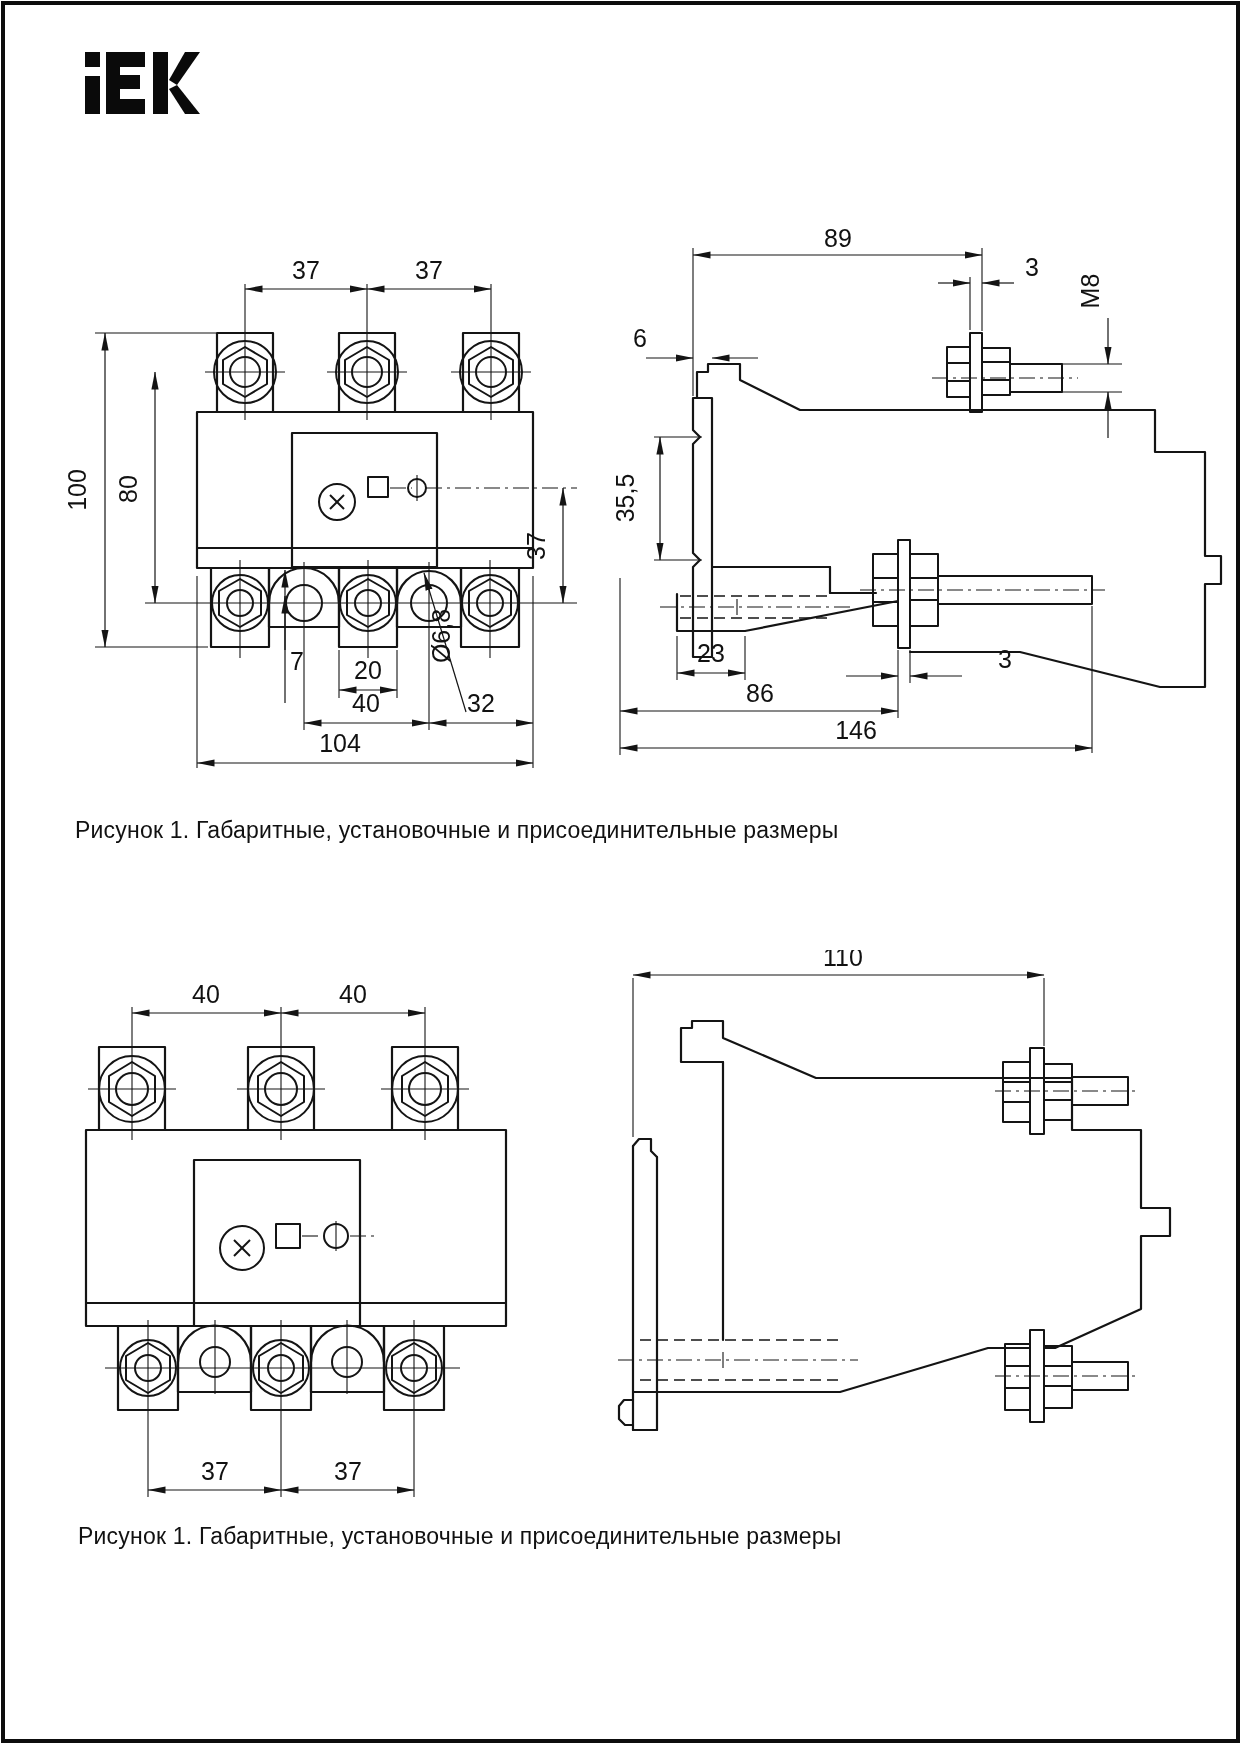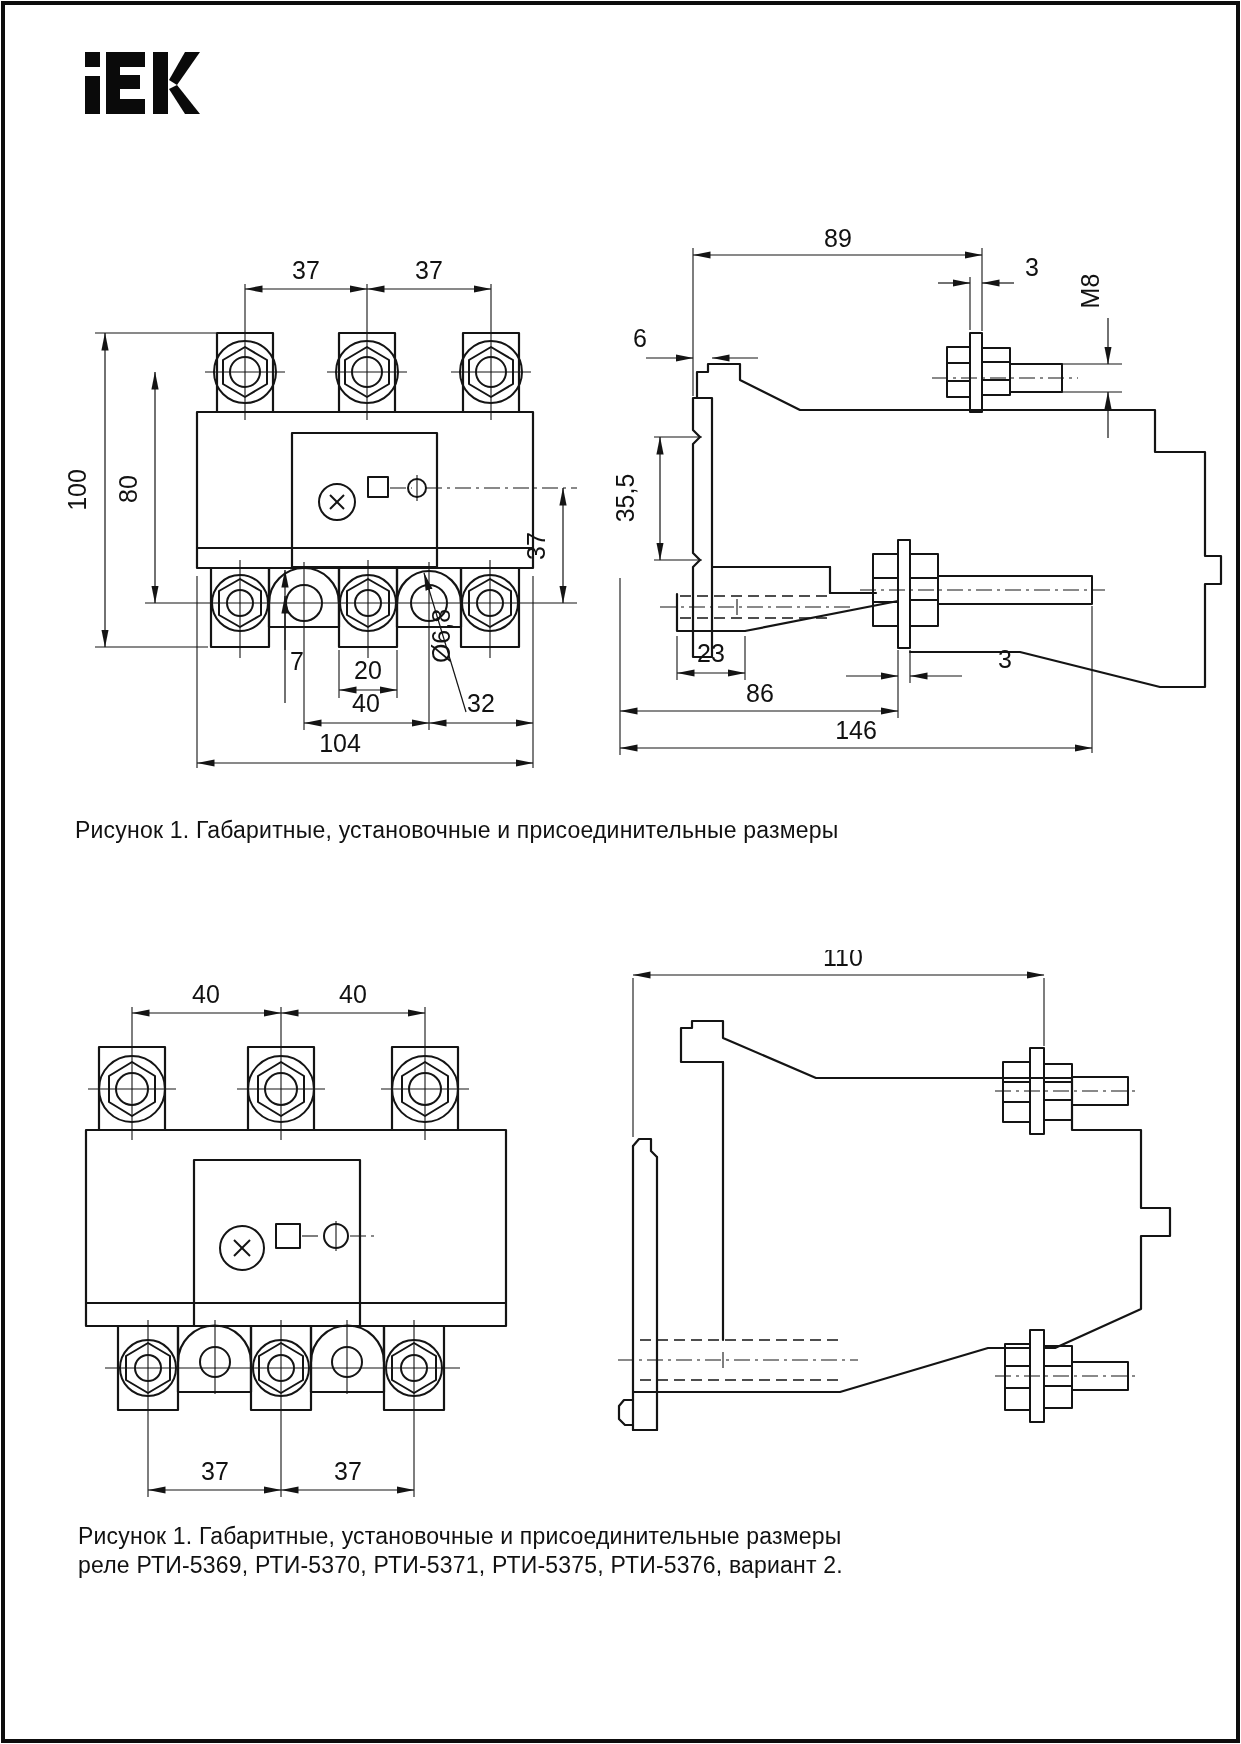--- a/index.html
+++ b/index.html
@@ -368,15 +368,14 @@
 
       <line class="thin" x1="633" y1="978" x2="633" y2="1137"></line>
       <line class="thin" x1="1044" y1="978" x2="1044" y2="1046"></line>
       <line class="dim" x1="633" y1="975" x2="1044" y2="975" marker-start="url(#ar2)" marker-end="url(#ar2)"></line>
       <text class="dt" x="843" y="966" text-anchor="middle">110</text>
     </g>
   </svg>
 
   <div class="caption" id="cap2">
     <div>Рисунок 1.  Габаритные, установочные и присоединительные размеры</div>
-    <div>реле РТИ-5369, РТИ-5370, РТИ-5371, РТИ-5375, РТИ-5376, вариант 2.</div>
   </div>
 </div>
 
 </body></html>

